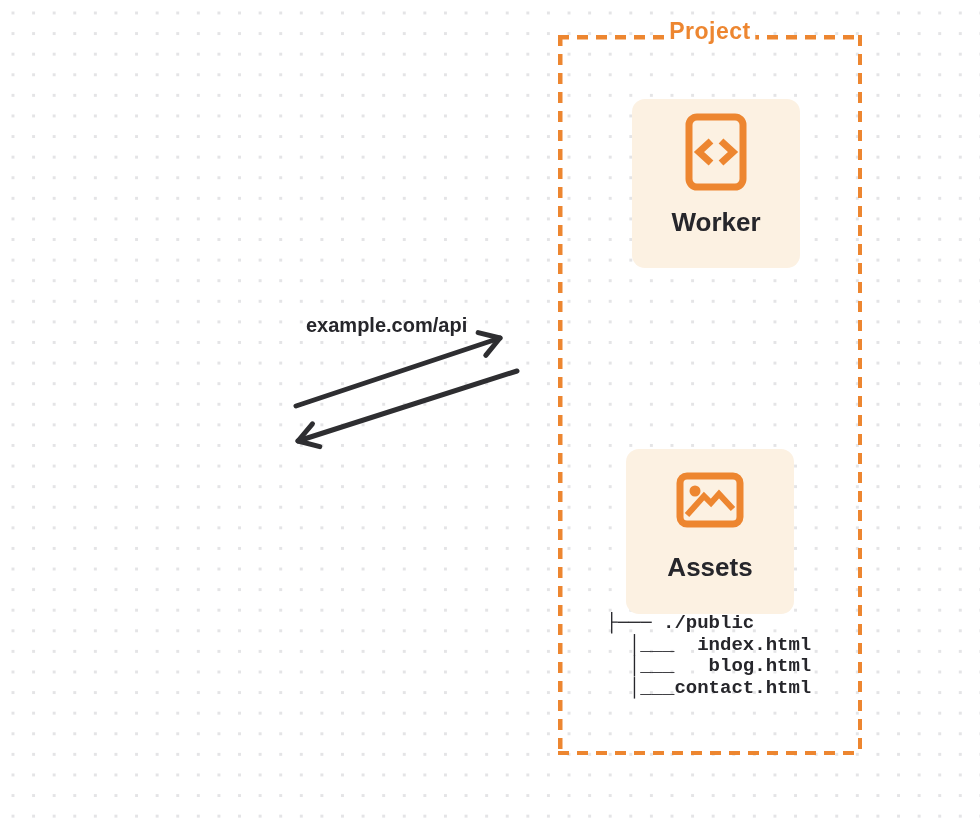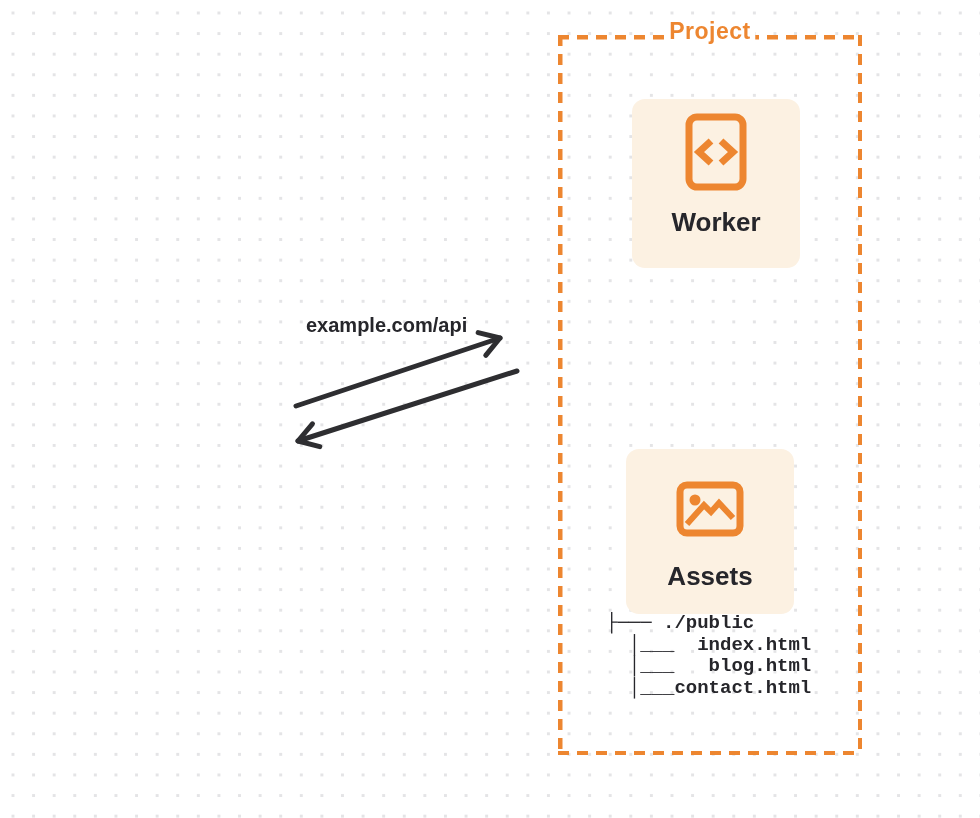--- a/index.html
+++ b/index.html
@@ -37,21 +37,21 @@
     background-repeat:no-repeat;}
   .project-label{position:absolute;left:50%;top:-18px;transform:translateX(-50%);
     background:#fff;padding:0 5px;font-size:23px;font-weight:700;
     letter-spacing:.5px;color:var(--accent);line-height:28px;}
 
   .card{position:absolute;width:168px;border-radius:13px;background:var(--card-fill);
     display:flex;flex-direction:column;align-items:center;}
   .card .label{font-size:26px;font-weight:700;color:var(--ink);}
   .worker-card{left:632px;top:99px;height:169px;padding-top:14px;}
   .worker-card .label{margin-top:16px;}
-  .assets-card{left:626px;top:449px;height:165px;padding-top:32px;text-align:right;}
+  .assets-card{left:626px;top:449px;height:165px;padding-top:23px;text-align:right;}
   .assets-card .label{margin-top:24px;}
 
   .file-tree{position:absolute;left:606px;top:613px;
     font-family:Liberation Mono, monospace;font-weight:700;
     font-size:19px;line-height:21.5px;color:var(--ink);white-space:pre;}
 </style>
 </head>
 <body>
 
 <div class="canvas">

